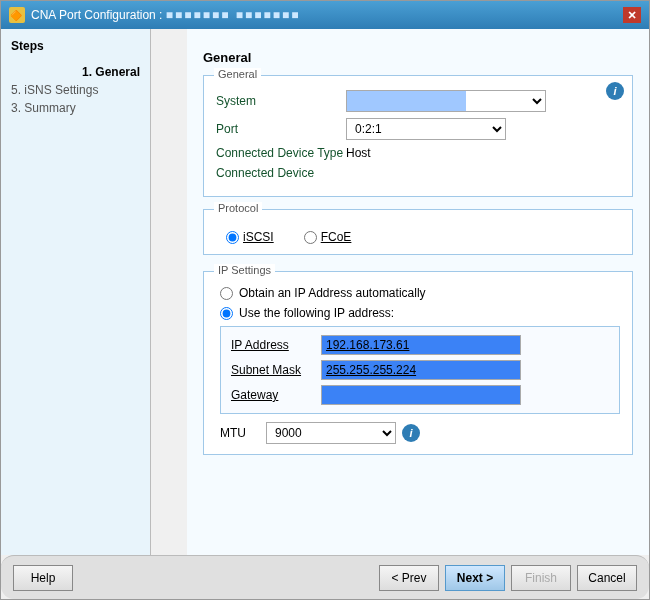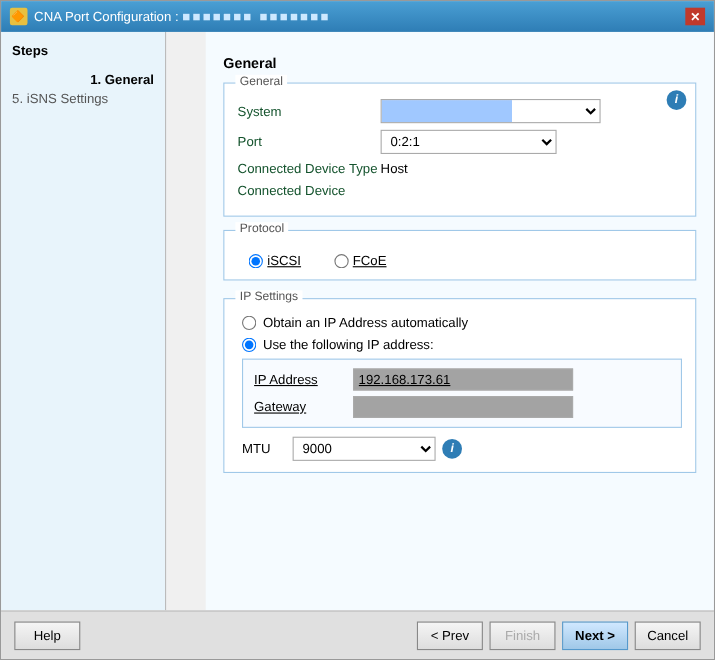--- a/index.html
+++ b/index.html
@@ -217,21 +217,21 @@
       margin-bottom: 5px;
     }
     .ip-field-label {
       width: 90px;
       font-size: 12px;
       color: #000;
     }
     .ip-field-input {
       height: 20px;
       border: 1px solid #aaa;
-      background: #a3a3a3;
+      background: #3b82f6;
       font-size: 12px;
       padding: 0 4px;
       width: 200px;
     }
     .mtu-row {
       display: flex;
       align-items: center;
       margin-top: 8px;
       gap: 6px;
     }
@@ -266,20 +266,21 @@
     .bottom-bar {
       height: 44px;
       background: #e0e0e0;
       border-top: 1px solid #bbb;
       display: flex;
       align-items: center;
       justify-content: flex-end;
       padding: 0 12px;
       gap: 6px;
       flex-shrink: 0;
+      border-radius: 13px;
     }
     .btn {
       height: 26px;
       min-width: 60px;
       border: 1px solid #888;
       background: linear-gradient(to bottom, #f5f5f5, #ddd);
       font-size: 12px;
       cursor: pointer;
       padding: 0 10px;
       color: #000;
@@ -308,20 +309,21 @@
     </div>
     <button class="title-bar-close">✕</button>
   </div>
 
   <div class="content-area">
 
     <div class="sidebar">
       <div class="sidebar-title">Steps</div>
       <div class="sidebar-item active">1. General</div>
       <div class="sidebar-item inactive">5. iSNS Settings</div>
+      <div class="sidebar-item inactive">3. Summary</div>
     </div>
 
     <div class="main-content">
       <div class="section-title">General</div>
 
       <div class="group-box" style="padding-top:14px;">
         <span class="group-label">General</span>
         <div class="info-icon">i</div>
 
         <div class="form-row">
@@ -373,20 +375,24 @@
         <label class="ip-radio-row">
           <input type="radio" name="ip_method" class="radio-input" checked="" style="">
           <span>Use the following IP address:</span>
         </label>
 
         <div class="ip-fields">
           <div class="ip-field-row">
             <span class="ip-field-label">IP Address</span>
             <input type="text" class="ip-field-input" value="192.168.173.61" style="">
           </div>
+          <div class="ip-field-row">
+            <span class="ip-field-label">Subnet Mask</span>
+            <input type="text" class="ip-field-input" value="255.255.255.224" style="">
+          </div>
           <div class="ip-field-row" style="margin-bottom:0;">
             <span class="ip-field-label">Gateway</span>
             <input type="text" class="ip-field-input" style="">
           </div>
         </div>
 
         <div class="mtu-row">
           <span class="mtu-label">MTU</span>
           <select class="mtu-select">
             <option>9000</option>
@@ -396,17 +402,17 @@
           <div class="help-icon-circle">i</div>
         </div>
       </div>
     </div>
   </div>
 
   <div class="bottom-bar">
     <button class="btn">Help</button>
     <div class="spacer"></div>
     <button class="btn">&lt; Prev</button>
+    <button class="btn primary">Next &gt;</button>
     <button class="btn" style="color:#aaa;">Finish</button>
-    <button class="btn primary">Next &gt;</button>
     <button class="btn">Cancel</button>
   </div>
 </div>
 
 </body></html>

